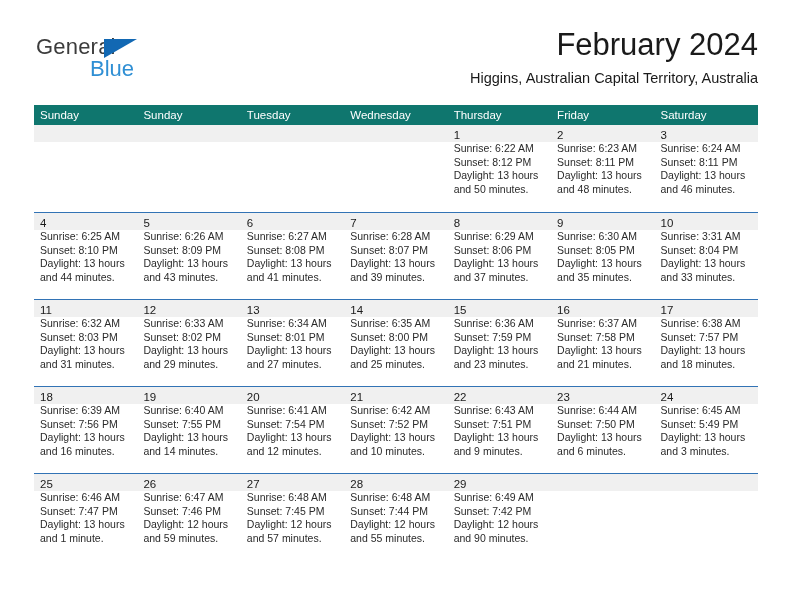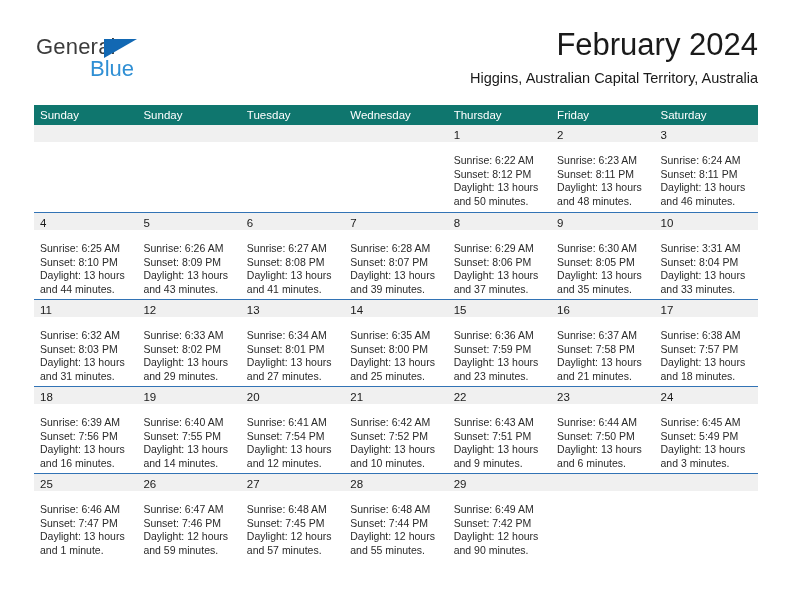--- a/index.html
+++ b/index.html
@@ -133,21 +133,21 @@
     height: 17px;
     padding-left: 6px;
     box-sizing: border-box;
   }
   .day-number {
     font-size: 11.5px;
     line-height: 17px;
     color: #1a1a1a;
   }
   .day-body {
-    padding: 12px 8px 0 6px;
+    padding: 0 8px 0 6px;
   }
   .day-line {
     font-size: 10.5px;
     line-height: 13.6px;
     color: #2a2a2a;
     white-space: nowrap;
   }
   .day-cell.empty .day-number-band {
     background: #f0f0f0;
   }

